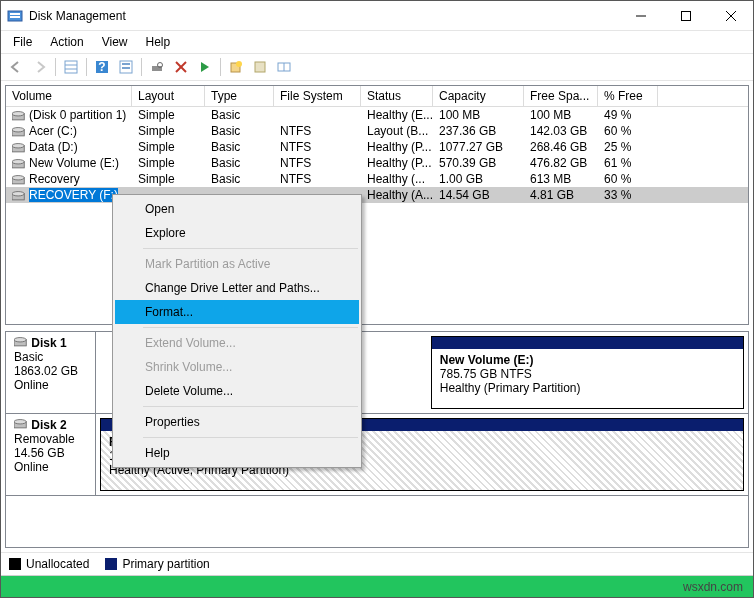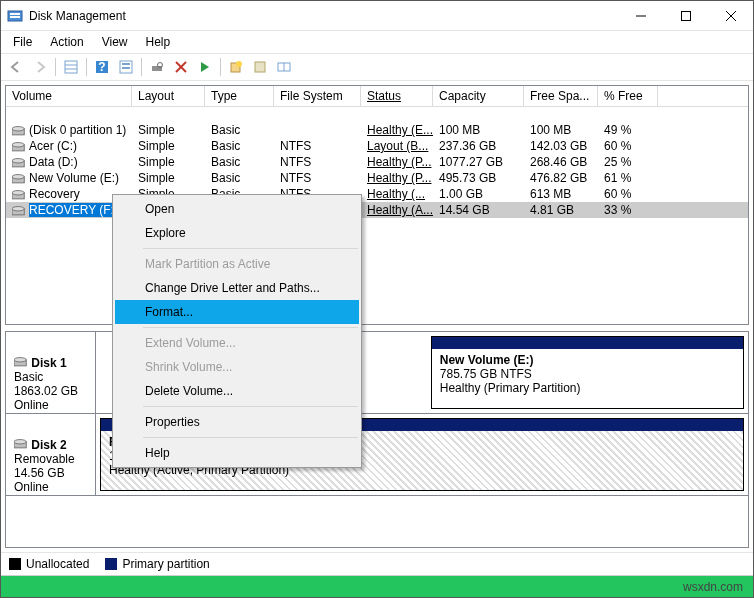--- a/index.html
+++ b/index.html
@@ -14,34 +14,34 @@
 .titlebar-btn svg { width: 10px; height: 10px; }
 .menubar { display: flex; gap: 2px; padding: 2px 4px; }
 .menu-item { padding: 2px 8px; }
 .toolbar { display: flex; gap: 2px; padding: 2px 4px; border-top: 1px solid #e5e5e5; border-bottom: 1px solid #e5e5e5; align-items: center; }
 .tool-btn { width: 22px; height: 22px; display: flex; align-items: center; justify-content: center; }
 .tool-sep { width: 1px; height: 18px; background: #ccc; margin: 0 2px; }
 .content { flex: 1; display: flex; flex-direction: column; padding: 4px; gap: 6px; min-height: 0; }
 .volume-list { border: 1px solid #828790; height: 240px; display: flex; flex-direction: column; }
 .vlist-header { display: flex; background: #fff; border-bottom: 1px solid #dcdcdc; }
 .vlist-header div { border-right: 1px solid #dcdcdc; padding: 3px 6px; font-weight: 400; white-space: nowrap; overflow: hidden; }
-.vlist-body { overflow: auto; flex: 1; margin-top: 15px; }
+.vlist-body { overflow: auto; flex: 1; }
 .vrow { display: flex; }
 .vrow > div { padding: 1px 6px; white-space: nowrap; overflow: hidden; }
 .vrow.selected { background: #ccc; }
 .vrow.selected .vcell-volume span { background: #0078d7; color: #fff; }
 .vcell-volume { display: flex; align-items: center; gap: 3px; }
 .drive-ico { width: 14px; height: 11px; flex: none; }
 .col-vol { width: 126px; } .col-layout { width: 73px; } .col-type { width: 69px; }
-.col-fs { width: 87px; } .col-status { width: 72px; text-decoration: underline; } .col-cap { width: 91px; }
+.col-fs { width: 87px; } .col-status { width: 72px; } .col-cap { width: 91px; }
 .col-free { width: 74px; } .col-pct { width: 60px; }
 .graphical { border: 1px solid #828790; flex: 1; overflow: auto; }
 .disk-row { display: flex; border-bottom: 1px solid #828790; height: 82px; }
 .disk-label { width: 90px; border-right: 1px solid #828790; padding: 4px 8px; background: #fff; }
-.disk-label .dname { font-weight: bold; margin-top: 20px; }
+.disk-label .dname { font-weight: bold; }
 .disk-parts { flex: 1; display: flex; gap: 4px; padding: 4px; }
 .partition { border: 1px solid #000; display: flex; flex-direction: column; min-width: 0; }
 .part-header { height: 12px; background: #0a1e6e; }
 .part-body { padding: 4px 8px; flex: 1; overflow: hidden; }
 .part-body .pname { font-weight: bold; }
 .hatched .part-body { background-image: repeating-linear-gradient(45deg, #fff, #fff 3px, #ddd 3px, #ddd 5px); }
 .legend { display: flex; align-items: center; gap: 16px; padding: 4px 8px; border-top: 1px solid #e5e5e5; }
 .legend-item { display: flex; align-items: center; gap: 5px; }
 .swatch { width: 12px; height: 12px; }
 .statusbar { height: 22px; border-top: 1px solid #cfcfcf; background: #22c55e; display: flex; justify-content: flex-end; align-items: center; padding: 0 10px; font-size: 11px; color: #444; }
@@ -230,21 +230,21 @@
               <svg class="drive-ico drive-svg" viewBox="0 0 16 12">
                 <rect x="0" y="4" width="14" height="7" fill="#bfbfbf" stroke="#6a6a6a"></rect>
                 <ellipse cx="7" cy="4" rx="7" ry="2.5" fill="#dcdcdc" stroke="#6a6a6a"></ellipse>
               </svg>
               <span>New Volume (E:)</span>
             </div>
             <div class="col-layout">Simple</div>
             <div class="col-type">Basic</div>
             <div class="col-fs">NTFS</div>
             <div class="col-status">Healthy (P...</div>
-            <div class="col-cap">495.73 GB</div>
+            <div class="col-cap">570.39 GB</div>
             <div class="col-free">476.82 GB</div>
             <div class="col-pct">61 %</div>
           </div>
           <div class="vrow">
             <div class="col-vol vcell-volume">
               <svg class="drive-ico drive-svg" viewBox="0 0 16 12">
                 <rect x="0" y="4" width="14" height="7" fill="#bfbfbf" stroke="#6a6a6a"></rect>
                 <ellipse cx="7" cy="4" rx="7" ry="2.5" fill="#dcdcdc" stroke="#6a6a6a"></ellipse>
               </svg>
               <span>Recovery</span>

